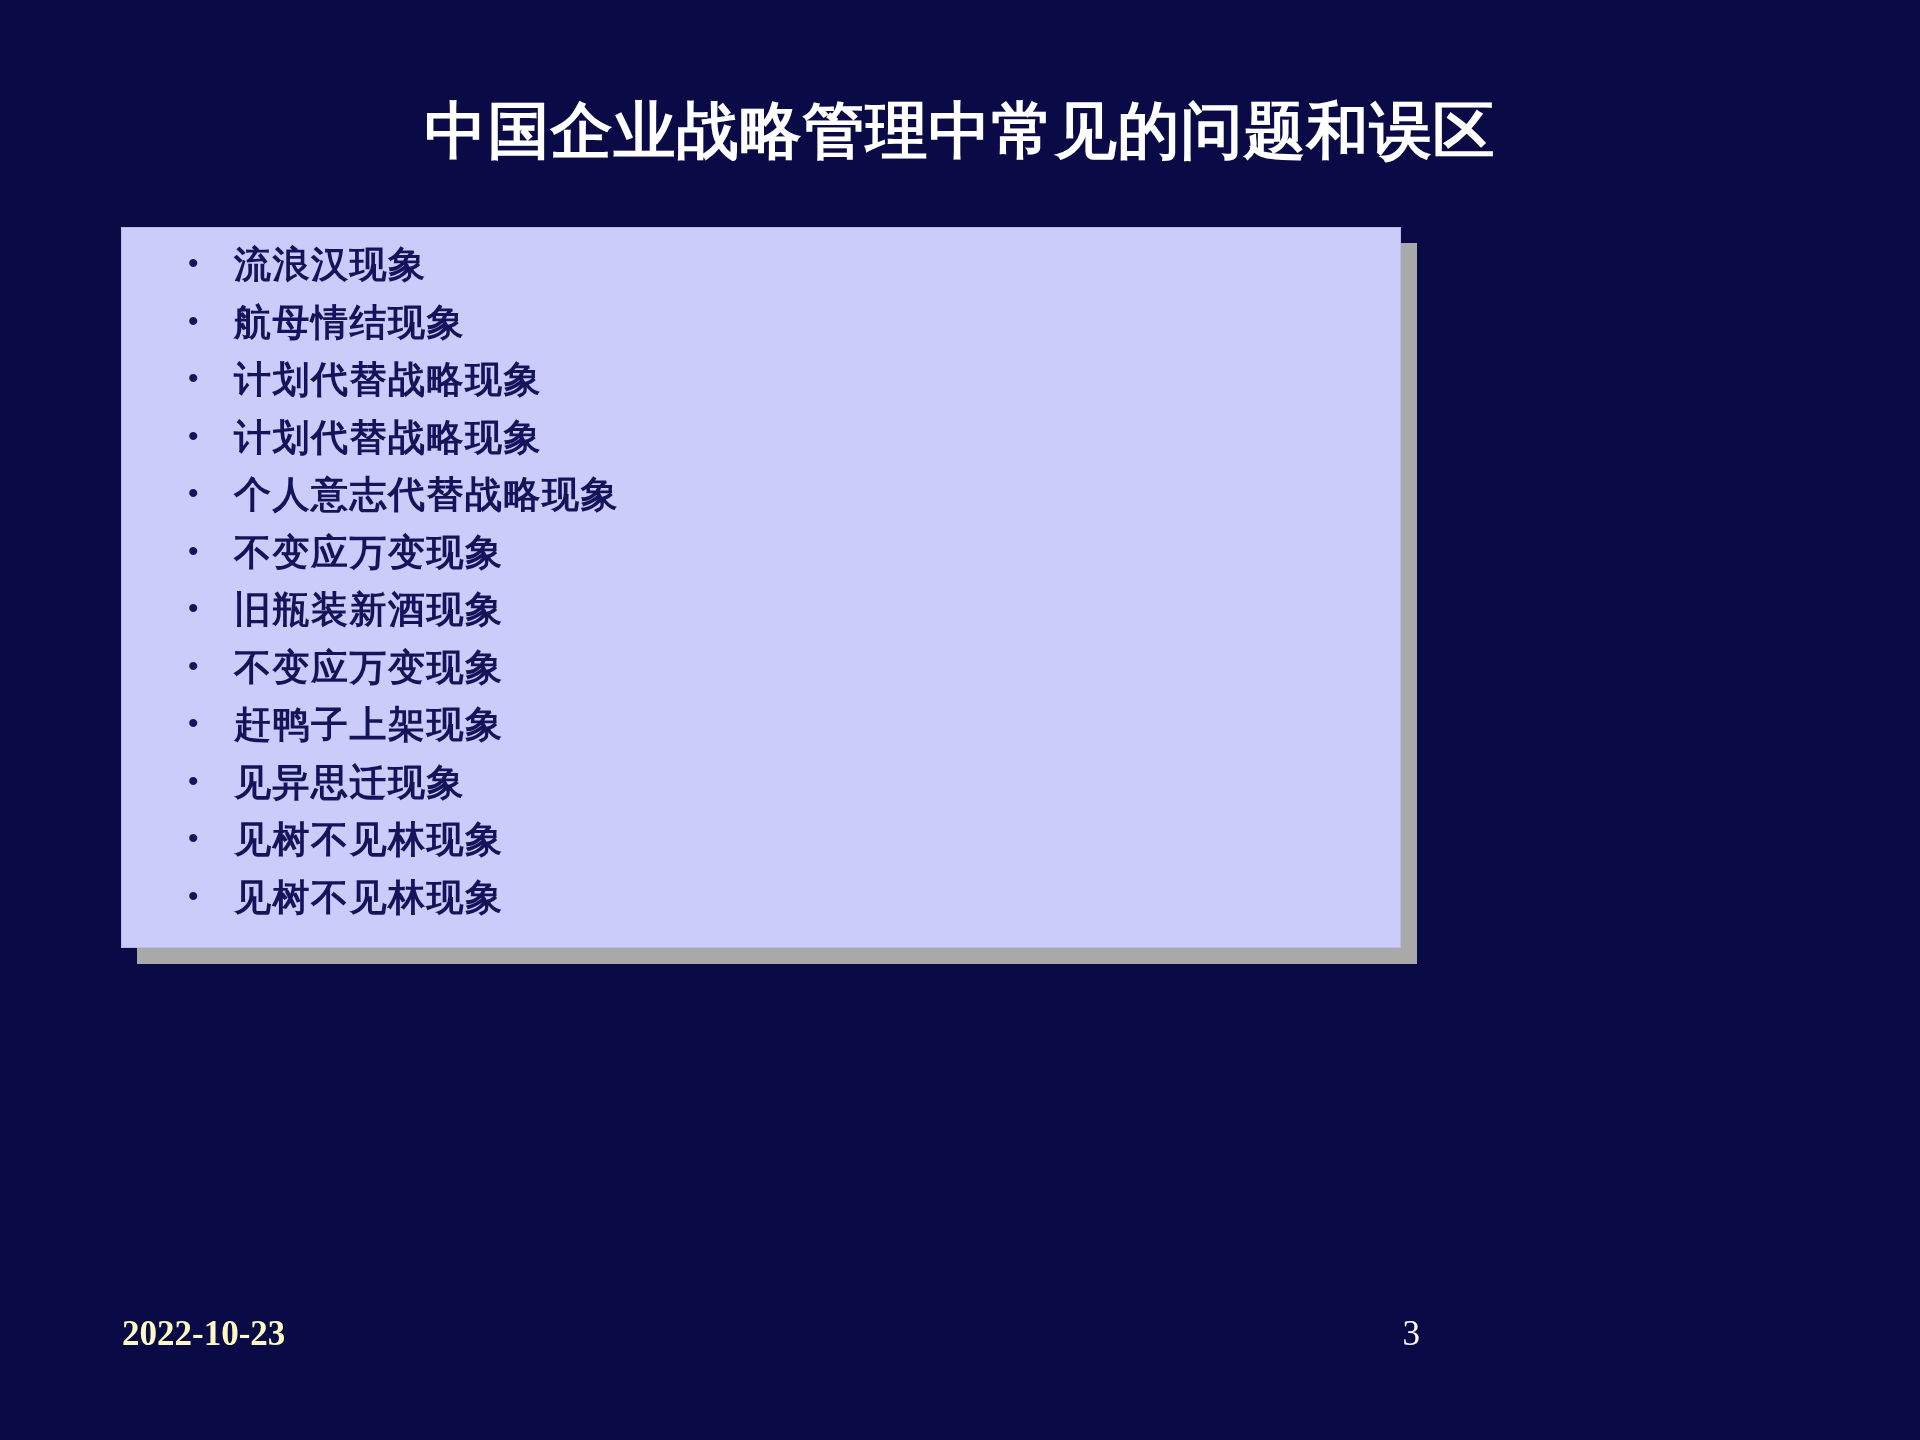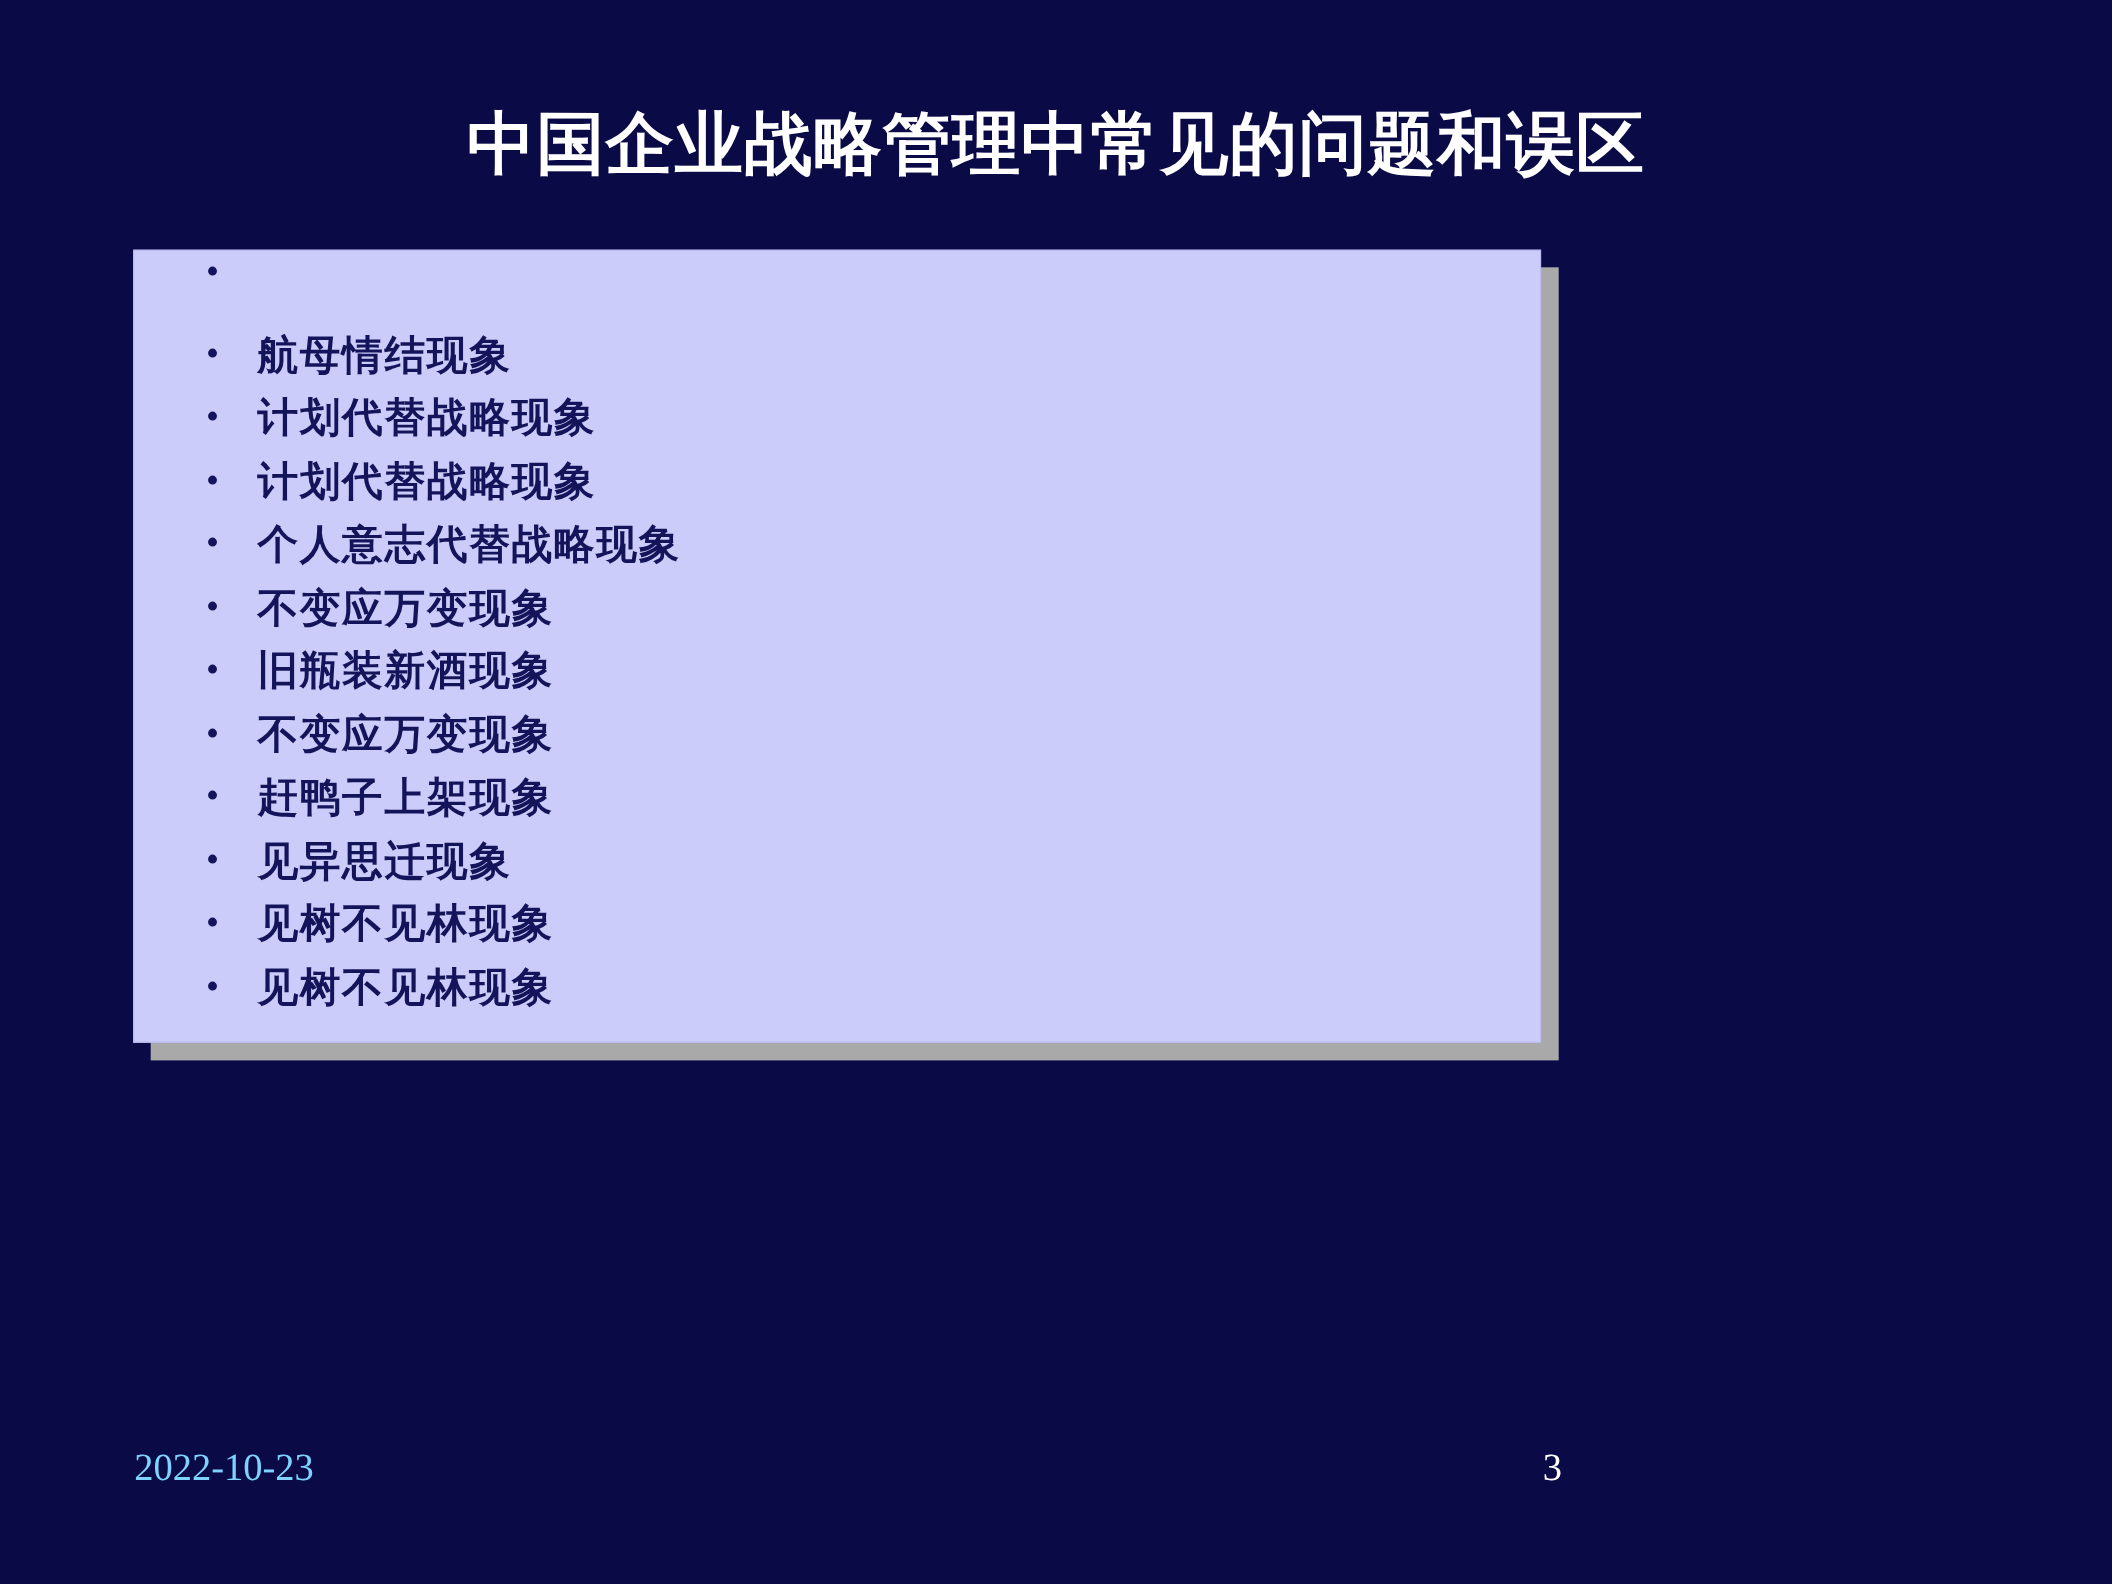--- a/index.html
+++ b/index.html
@@ -91,24 +91,25 @@
     line-height: 57.5px;
     letter-spacing: 1.5px;
     white-space: nowrap;
   }
 
   
   #footer-date {
     position: absolute;
     left: 122px;
     top: 1316px;
-    color: #7dd3fc;
+    color: #fef9c3;
     font-family: "Liberation Serif", "DejaVu Serif", serif;
     font-size: 35px;
     line-height: 1;
+    font-weight: bold;
   }
   #footer-page {
     position: absolute;
     right: 112px;
     top: 1316px;
     color: #ffffff;
     font-family: "Liberation Serif", "DejaVu Serif", serif;
     font-size: 35px;
     line-height: 1;
   }
@@ -120,20 +121,21 @@
 
   <h1 id="slide-title">中国企业战略管理中常见的问题和误区</h1>
 
   <div id="content-shadow"></div>
 
   <div id="content-box">
     <ul id="bullet-list">
 
       <li class="bullet-row">
         <span class="bullet-dot">•</span>
+        <span class="bullet-text">流浪汉现象</span>
       </li>
 
       <li class="bullet-row">
         <span class="bullet-dot">•</span>
         <span class="bullet-text">航母情结现象</span>
       </li>
 
       <li class="bullet-row">
         <span class="bullet-dot">•</span>
         <span class="bullet-text">计划代替战略现象</span>

